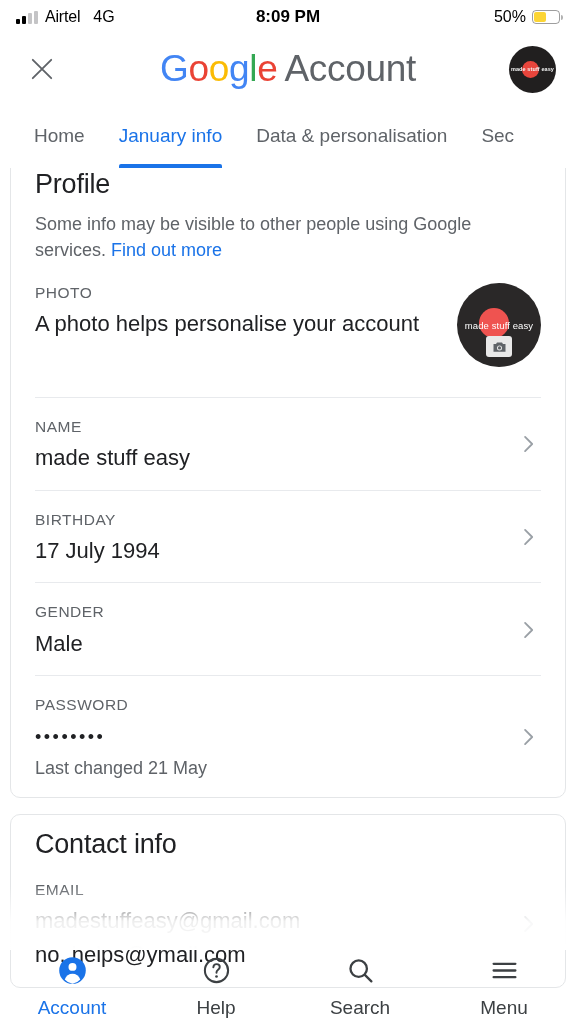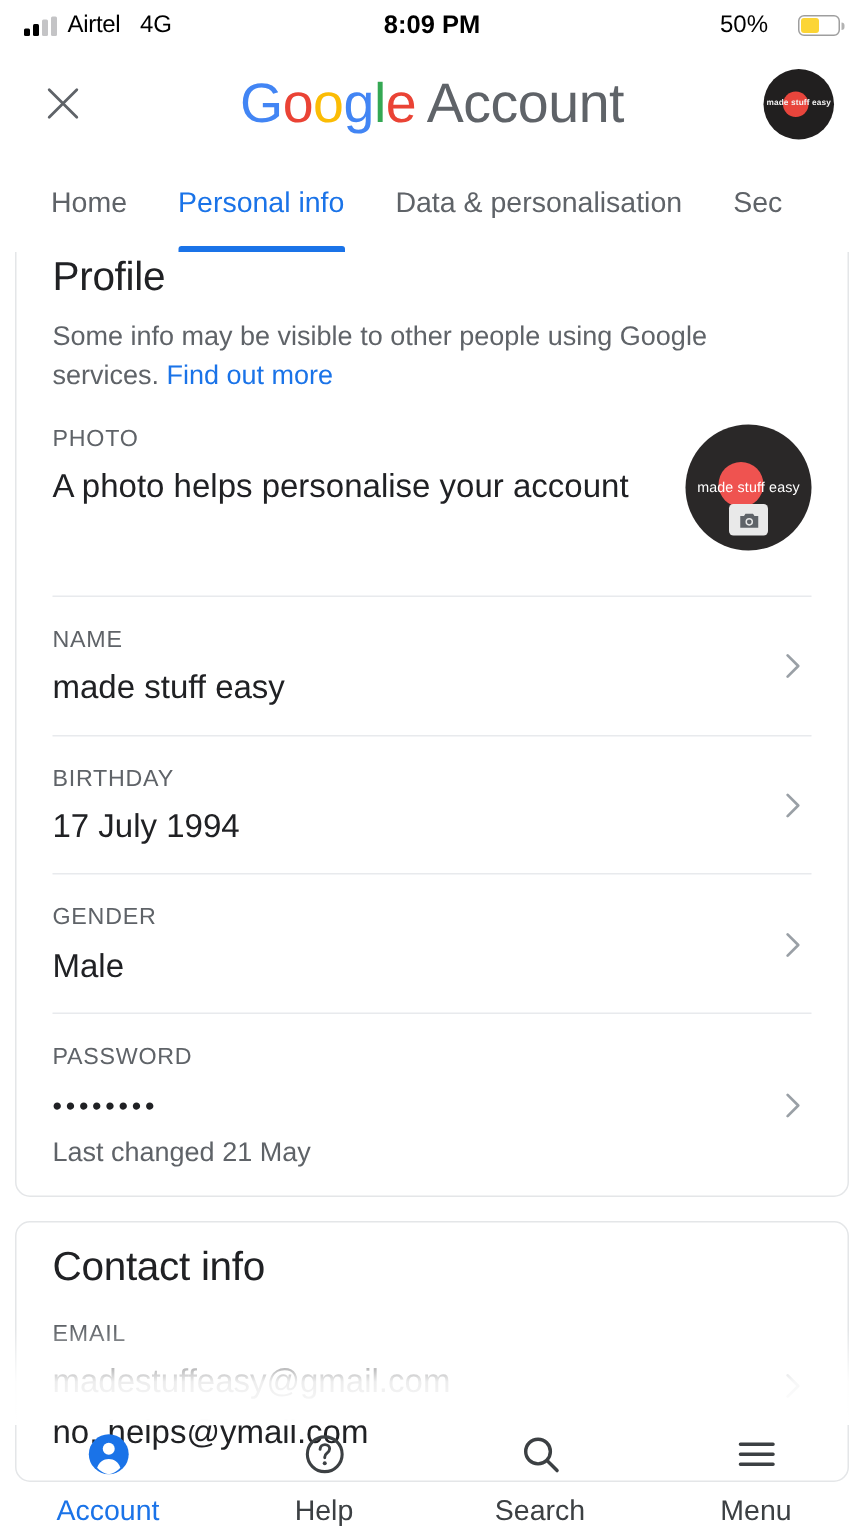--- a/index.html
+++ b/index.html
@@ -13,21 +13,21 @@
 
   
   .statusbar {
     position:absolute; top:0; left:0; width:576px; height:34px;
     display:flex; align-items:center; padding:0 16px;
     font-size:17px; font-weight:600; color:#000; background:#fff;
   }
   .sb-left { display:flex; align-items:center; gap:7px; flex:1; }
   .sb-center { position:absolute; left:0; right:0; text-align:center;
                font-size:17px; font-weight:600; pointer-events:none; }
-  .sb-right { display:flex; align-items:center; gap:20px; margin-left:auto; z-index:2; }
+  .sb-right { display:flex; align-items:center; gap:6px; margin-left:auto; z-index:2; }
   .bars { display:flex; align-items:flex-end; gap:2px; height:13px; }
   .bars i { width:4px; background:#000; border-radius:1px; display:block; }
   .bars i:nth-child(1){ height:5px; }
   .bars i:nth-child(2){ height:8px; }
   .bars i:nth-child(3){ height:11px; background:#c4c4c6; }
   .bars i:nth-child(4){ height:13px; background:#c4c4c6; }
   .carrier { font-size:16px; font-weight:500; letter-spacing:-.2px; }
   .net { font-size:16px; font-weight:500; margin-left:6px; }
   .pct { font-size:16px; font-weight:500; }
   .batt {
@@ -205,21 +205,21 @@
       <span class="dot"></span>
       <span class="nm">made stuff easy</span>
     </div>
   </div>
 
   <div class="tabs">
     <div class="tab">
         <span>Home</span>
       </div>
     <div class="tab active">
-        <span>Personal info</span>
+        <span>January info</span>
       </div>
     <div class="tab">
         <span>Data &amp; personalisation</span>
       </div>
     <div class="tab">
         <span>Sec</span>
       </div>
   </div>
 
   <div class="content">

